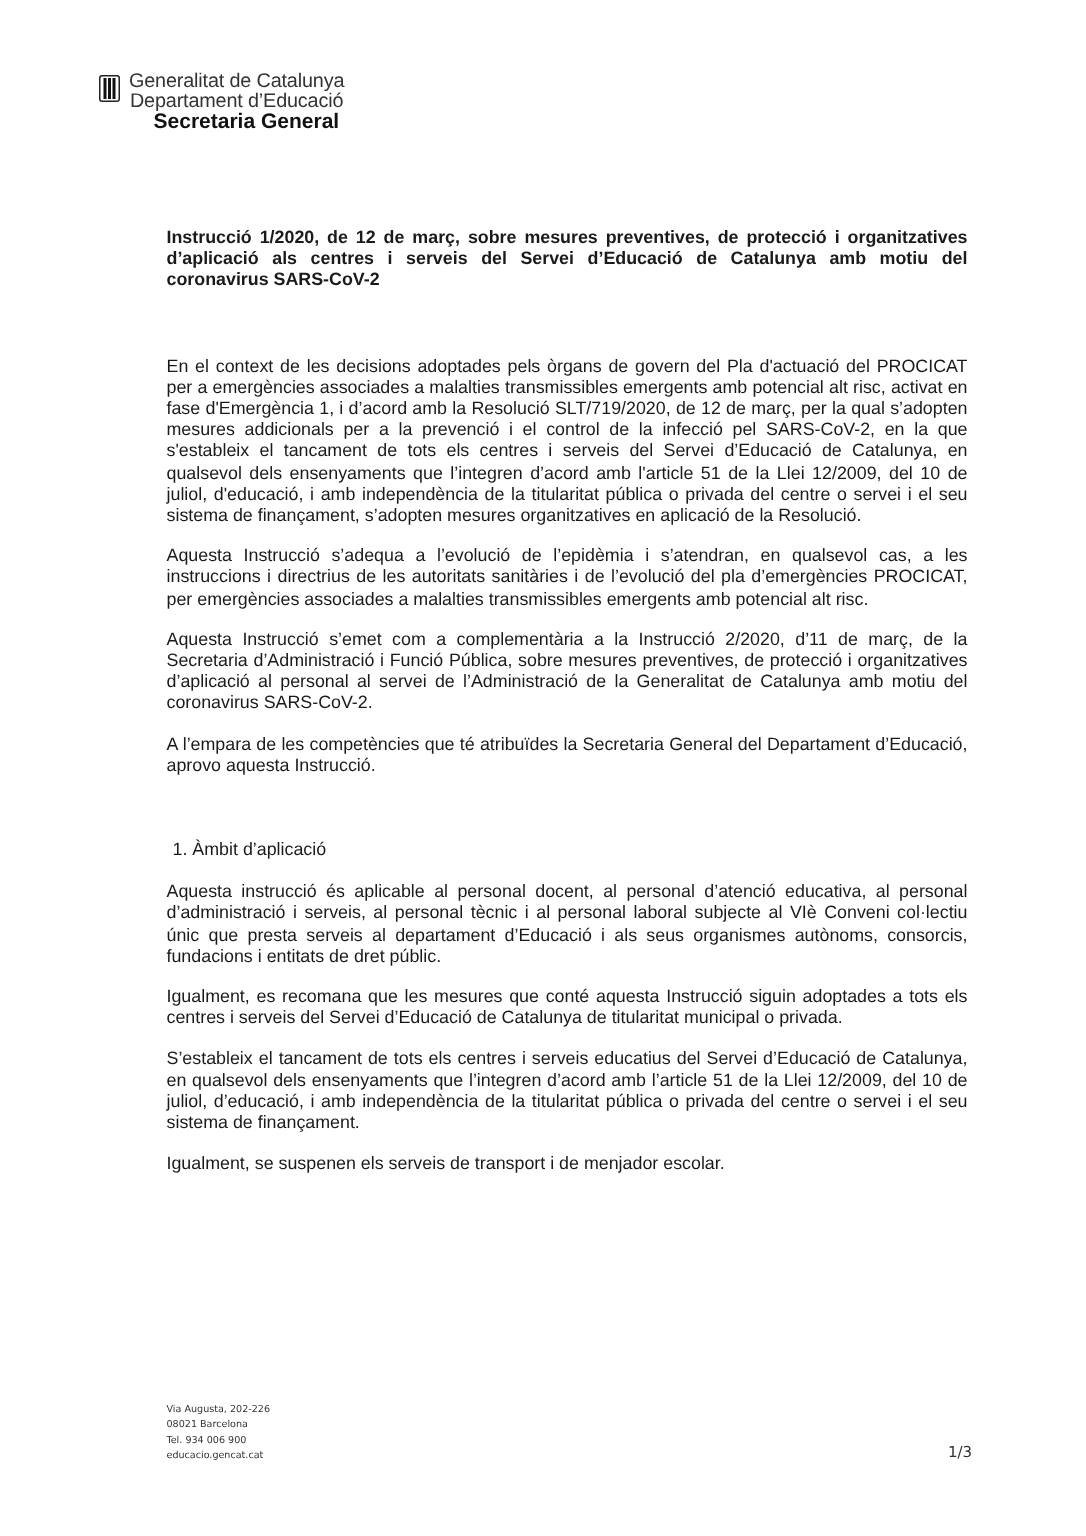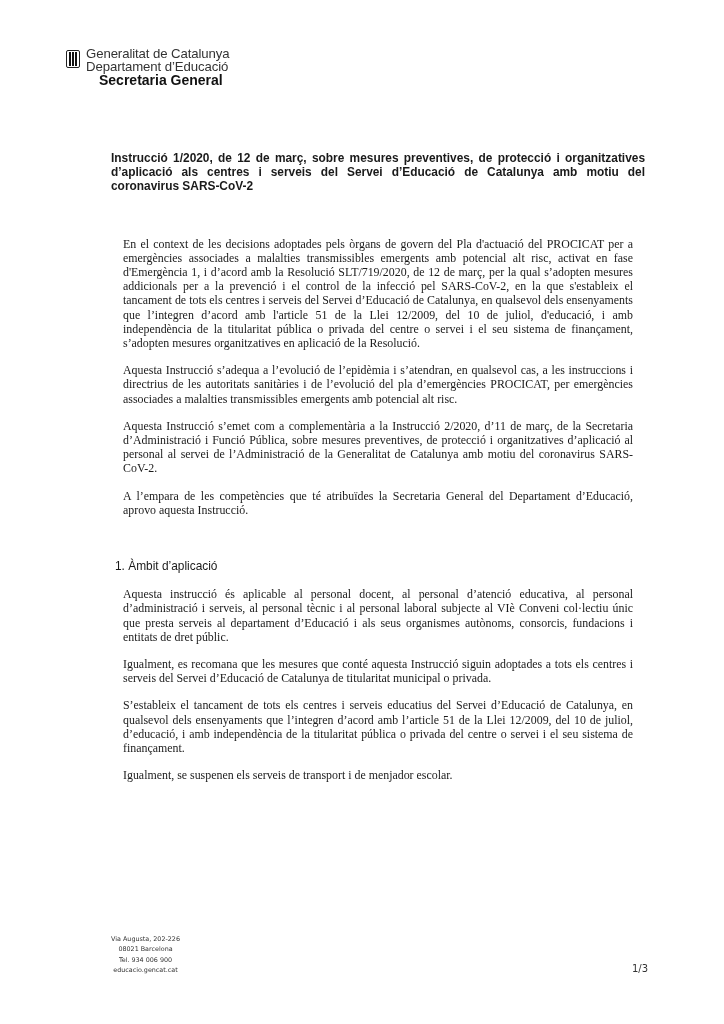--- a/index.html
+++ b/index.html
@@ -1,27 +1,27 @@
 <!DOCTYPE html>
 <html><head>
 <meta charset="utf-8">
 <style>
   html, body { margin: 0; padding: 0; background: #ffffff; }
   body { width: 724px; height: 1024px; position: relative; overflow: hidden; color: #1a1a1a; font-family: "Liberation Sans", sans-serif; }
   .header { position: absolute; left: 66px; top: 47px; display: flex; align-items: flex-start; }
   .logo { width: 14px; height: 18px; border: 1.5px solid #222; border-radius: 2px; display: flex; justify-content: space-evenly; align-items: stretch; padding: 1px; margin-top: 3px; margin-right: 6px; box-sizing: border-box; background: #fff; }
   .logo span { width: 2px; background: #111; display: block; }
-  .org { font-family: "Liberation Sans", sans-serif; line-height: 13px; }
+  .org { font-family: "Liberation Sans", sans-serif; line-height: 13px; text-align: center; }
   .org .l1, .org .l2 { font-size: 13.2px; color: #333; font-weight: normal; letter-spacing: -0.1px; }
   .org .l3 { font-size: 14px; font-weight: bold; color: #111; margin-left: 13px; margin-top: 1px; }
   .content { position: absolute; left: 111px; top: 151px; width: 534px; font-size: 11.9px; line-height: 14.2px; }
   .title { font-weight: bold; text-align: justify; margin: 0; }
-  .para { text-align: justify; margin: 12px; font-family: Liberation Serif, serif; }
+  .para { text-align: justify; margin: 0; }
   .h { margin: 4px; }
-  .footer-addr { position: absolute; left: 111px; top: 934px; font-family: "DejaVu Sans", sans-serif; font-size: 6.4px; line-height: 10.4px; color: #333; text-align: center; }
+  .footer-addr { position: absolute; left: 111px; top: 934px; font-family: "DejaVu Sans", sans-serif; font-size: 6.4px; line-height: 10.4px; color: #333; }
   .page-num { position: absolute; left: 632px; top: 963px; font-family: "DejaVu Sans", sans-serif; font-size: 10px; color: #333; }
 </style>
 </head>
 <body>
 
 <div class="header">
   <div class="logo">
     <span></span>
       <span></span>
       <span></span>

